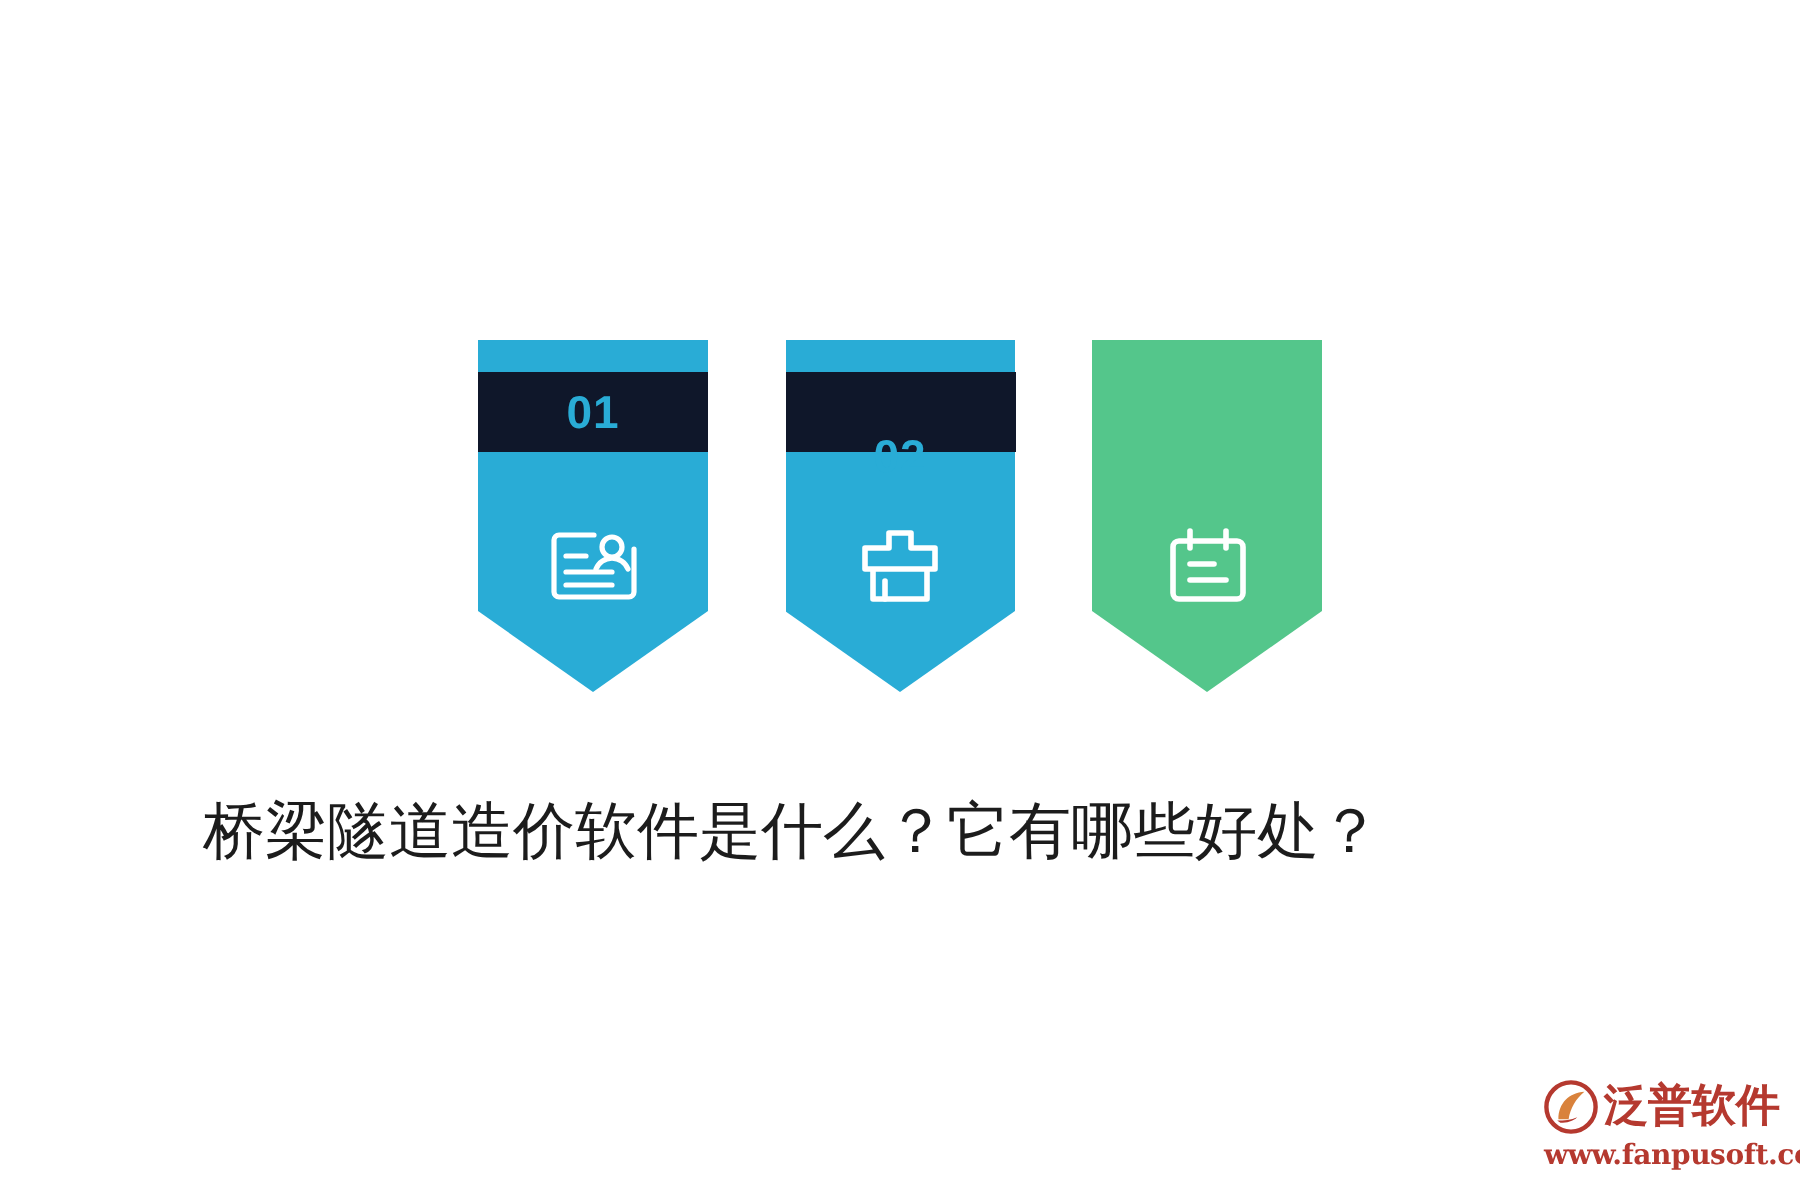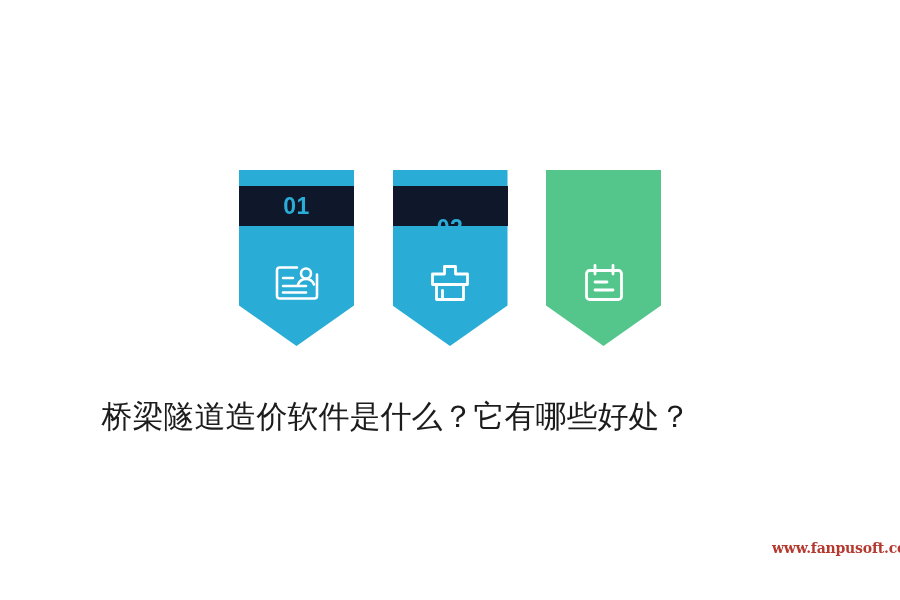--- a/index.html
+++ b/index.html
@@ -192,16 +192,26 @@
           <line x1="12" y1="27" x2="30" y2="27"></line>
         </svg>
       </div>
     </div>
 
   </div>
 
   <div id="headline">桥梁隧道造价软件是什么？它有哪些好处？</div>
 
   <div id="watermark">
+    <div id="watermark-top">
+      <div id="watermark-mark">
+        <svg width="27" height="27" viewBox="0 0 27 27">
+          <path d="M13.5 1.2 A12.3 12.3 0 1 0 13.5 25.8 A12.3 12.3 0 1 0 13.5 1.2 Z" fill="none" stroke="#b5392f" stroke-width="2.2"></path>
+          <path d="M7.2 19.6 C7.2 11.5 12.6 6.4 20.2 5.9 C15.9 9.4 13.2 14.0 12.3 19.6 Z" fill="#d9823c"></path>
+          <path d="M6.6 20.3 C10.0 20.3 13.6 19.9 16.6 18.6 C14.6 20.6 11.4 21.4 8.2 21.4 Z" fill="#b5392f"></path>
+        </svg>
+      </div>
+      <div id="watermark-name">泛普软件</div>
+    </div>
     <div id="watermark-url">www.fanpusoft.com</div>
   </div>
 
 </div>
 
 </body></html>

